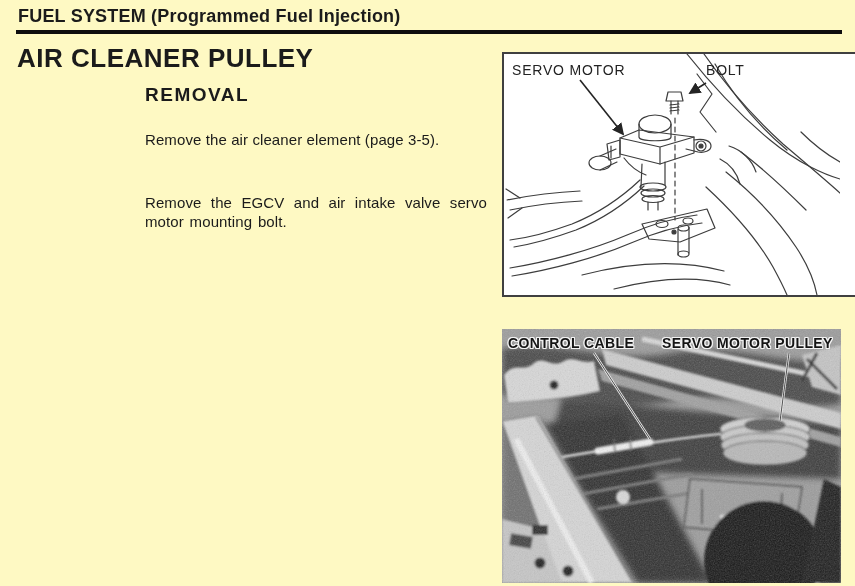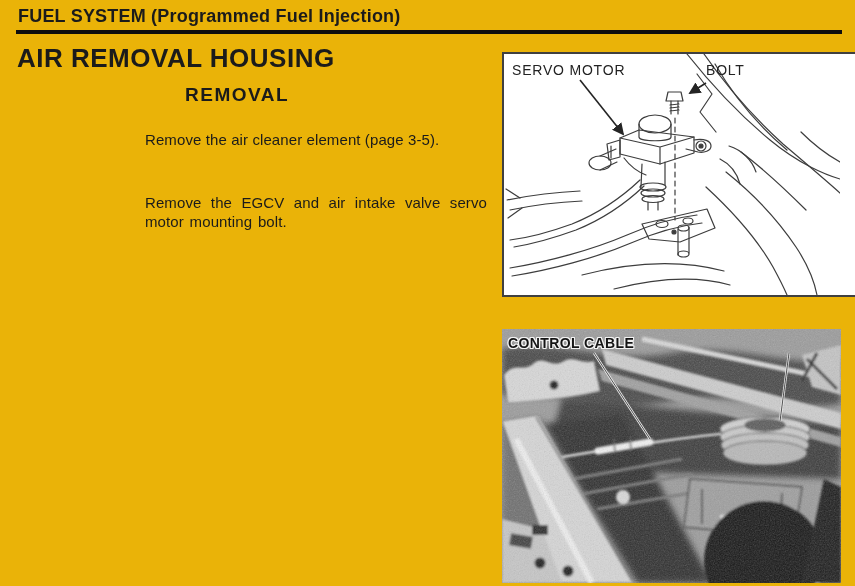--- a/index.html
+++ b/index.html
@@ -1,21 +1,21 @@
 <!DOCTYPE html>
 <html><head>
 <meta charset="utf-8">
 <style>
   html,body{margin:0;padding:0;background:#ddd;}
-  .page{position:relative;width:855px;height:586px;background:#eab308;overflow:hidden;
+  .page{position:relative;width:855px;height:586px;background:#fef9c3;overflow:hidden;
         font-family:"Liberation Sans",sans-serif;color:#1b1b1b;text-decoration:underline;}
   .hdr{position:absolute;left:18px;top:6px;font-size:18px;font-weight:bold;letter-spacing:.2px;white-space:nowrap;}
   .rule{position:absolute;left:16px;top:30px;width:826px;height:4px;background:#0e0e0e;}
   .title{position:absolute;left:17px;top:43px;font-size:26px;font-weight:bold;letter-spacing:.5px;white-space:nowrap;}
-  .subtitle{position:absolute;left:145px;top:84px;font-size:19px;font-weight:bold;letter-spacing:1.5px;white-space:nowrap;margin-left:40px;}
+  .subtitle{position:absolute;left:145px;top:84px;font-size:19px;font-weight:bold;letter-spacing:1.5px;white-space:nowrap;}
   .para{position:absolute;left:145px;width:342px;font-size:15px;line-height:18.5px;letter-spacing:.1px;}
   #p1{top:116px;}
   #p2{top:149px;text-align:justify;word-spacing:1.5px;margin-top:45px;}
   #p3{top:324px;text-align:justify;word-spacing:5.5px;}
   .fig1{position:absolute;left:502px;top:52px;width:368px;height:245px;box-sizing:border-box;
         border:2px solid #404040;background:#ffffff;padding-left:32px;}
   .fig1 svg{position:absolute;left:0;top:0;width:336px;height:241px;}
   .figlabel{position:absolute;font-size:14px;letter-spacing:.8px;color:#222;white-space:nowrap;}
   .fig2{position:absolute;left:502px;top:329px;width:339px;height:198px;background:#9b9b9b;}
   .fig2 svg{position:absolute;left:0;top:0;width:339px;height:254px;}
@@ -24,21 +24,21 @@
                  0 -1px 0 #f2f2f2,0 1px 0 #f2f2f2,-1px 0 0 #f2f2f2,1px 0 0 #f2f2f2;}
 </style>
 </head>
 <body>
 
 <div class="page">
 
   <div class="hdr">FUEL SYSTEM (Programmed Fuel Injection)</div>
   <div class="rule"></div>
 
-  <div class="title">AIR REMOVAL HOUSING</div>
+  <div class="title">AIR CLEANER PULLEY</div>
   <div class="subtitle">REMOVAL</div>
 
   <p class="para" id="p1">Remove the air cleaner element (page 3-5).</p>
   <p class="para" id="p2">Remove the EGCV and air intake valve servo motor mounting bolt.</p>
 
   <div class="fig1">
     <svg viewBox="0 0 336 241">
       <defs>
         <marker id="ah" viewBox="0 0 10 10" refX="8.5" refY="5" markerWidth="7.5" markerHeight="7.5" orient="auto">
           <path d="M0,0 L10,5 L0,10 Z" fill="#242424"></path>
@@ -184,15 +184,16 @@
 
       <g fill="none">
         <path d="M92,24 L148,110" stroke="#f2f2f2" stroke-width="2.4"></path>
         <path d="M92,24 L148,110" stroke="#2a2a2a" stroke-width="0.9"></path>
         <path d="M287,24 L278,92" stroke="#f2f2f2" stroke-width="2.4"></path>
         <path d="M287,24 L278,92" stroke="#2a2a2a" stroke-width="0.9"></path>
       </g>
       <rect width="339" height="254" filter="url(#grain)" opacity="0.3"></rect>
     </svg>
     <span class="photolabel" style="left:6px;top:6px;">CONTROL CABLE</span>
+    <span class="photolabel" style="left:160px;top:6px;">SERVO MOTOR PULLEY</span>
   </div>
 
 </div>
 
 </body></html>

